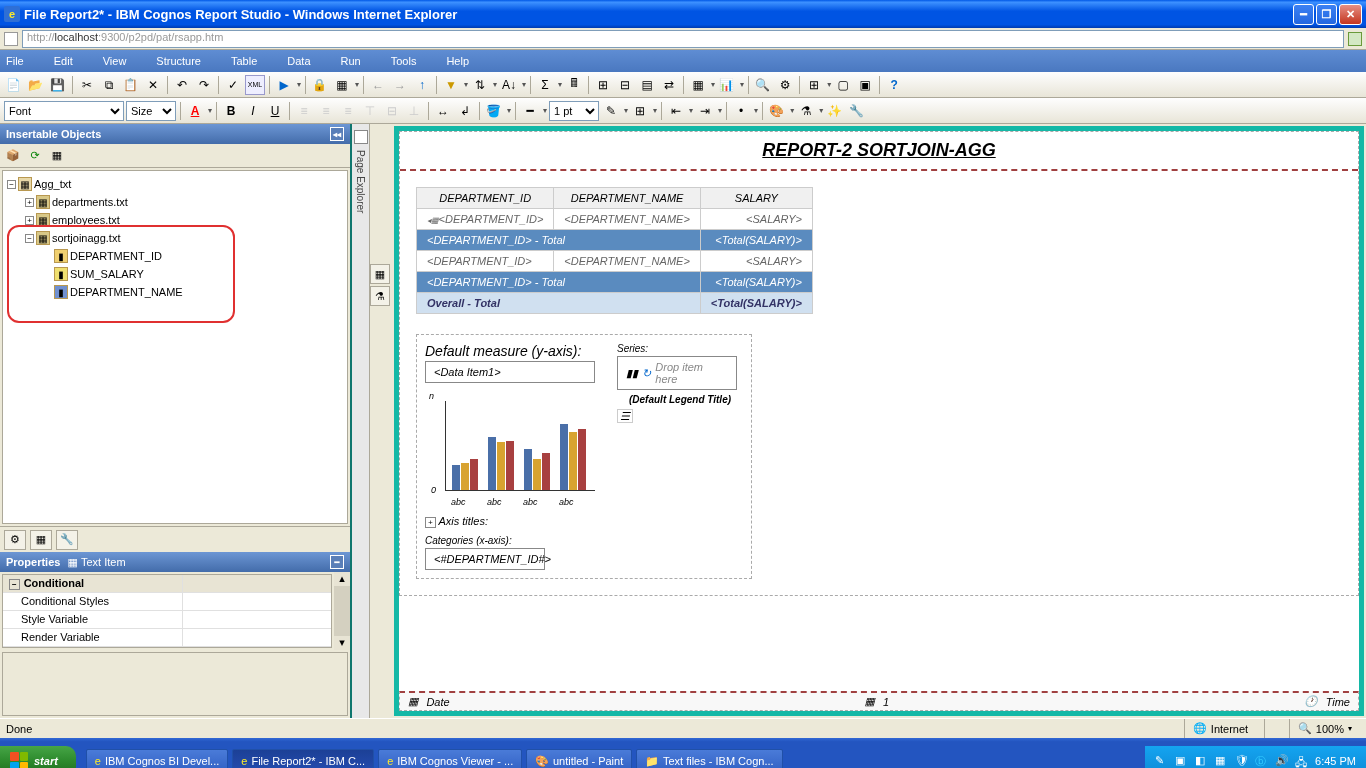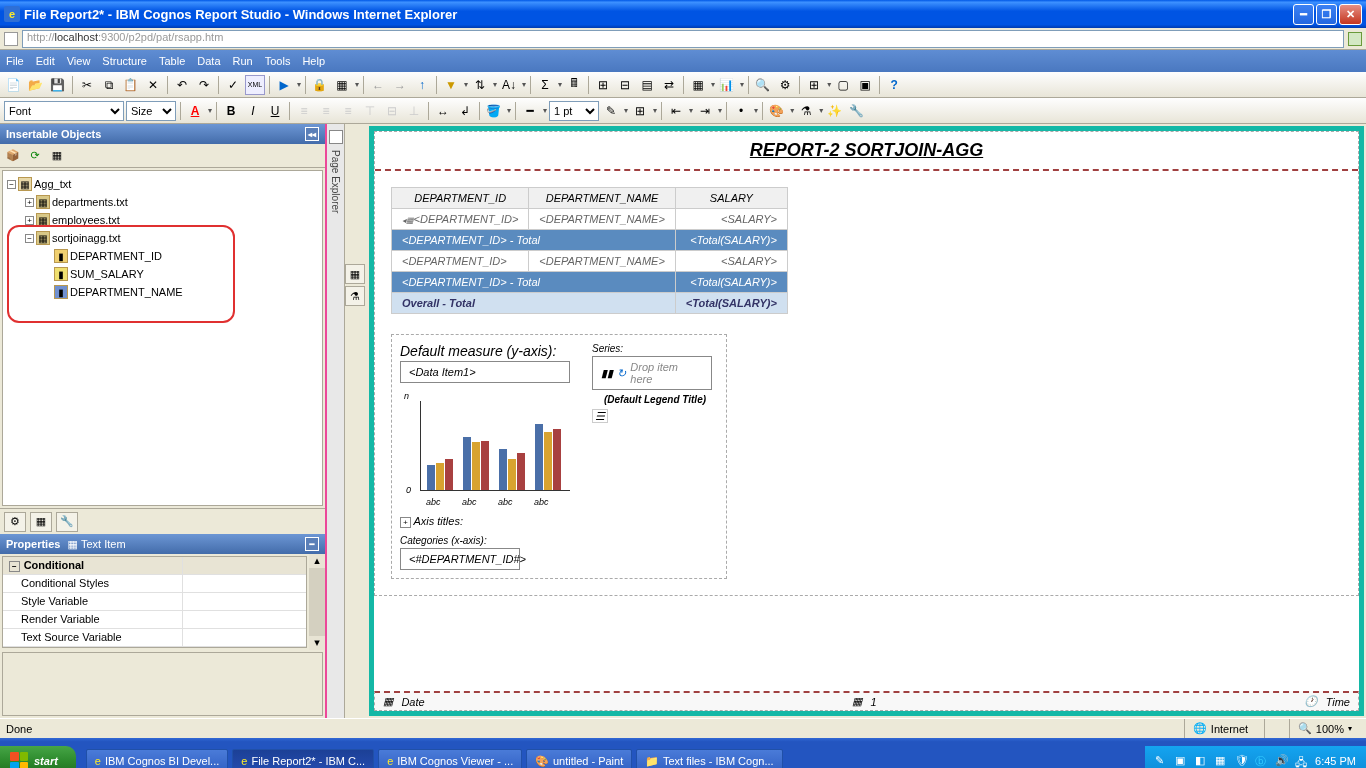--- a/index.html
+++ b/index.html
@@ -16,35 +16,35 @@
 .win-close { background: linear-gradient(to bottom, #e68f84, #c4351f); width: 23px; }
 
 
 .addrbar { height: 22px; background: #ece9d8; border-bottom: 1px solid #aca899; display: flex; align-items: center; padding: 0 4px; }
 .addrbar .page-icon { width: 14px; height: 14px; background: #fff; border: 1px solid #999; margin-right: 4px; }
 .addrbar .url-input { flex: 1; color: #999; font-size: 11px; background: #fff; border: 1px solid #7f9db9; height: 18px; padding: 0 4px; margin-right: 4px; }
 .addrbar .url-input .host { color: #333; }
 .addrbar .go-btn { width: 14px; height: 14px; background: #d4e8c4; border: 1px solid #6a9a3a; }
 
 
-.menubar { height: 22px; background: linear-gradient(to bottom, #5f8dd3, #4a78c0); display: flex; align-items: center; padding: 0 6px; color: white; gap: 12px; font-size: 11px; }
+.menubar { height: 22px; background: linear-gradient(to bottom, #5f8dd3, #4a78c0); display: flex; align-items: center; padding: 0 6px; color: white; gap: 30px; font-size: 11px; }
 .menubar span { cursor: default; }
 
 
 .toolbar { height: 26px; background: linear-gradient(to bottom, #fefefe, #e8e5d8); border-bottom: 1px solid #aca899; display: flex; align-items: center; padding: 0 4px; gap: 2px; }
 .tb-btn { width: 20px; height: 20px; display: flex; align-items: center; justify-content: center; border: 1px solid transparent; font-size: 12px; }
 .tb-sep { width: 1px; height: 18px; background: #aca899; margin: 0 2px; }
 .tb-dd { font-size: 8px; color: #555; margin-left: 1px; }
 .tb-select { height: 20px; border: 1px solid #7f9db9; background: white; font-size: 11px; }
 
 
 .main { display: flex; height: calc(768px - 28px - 22px - 22px - 26px - 26px - 20px - 30px); }
 
 
-.left-panel { width: 327px; display: flex; flex-direction: column; border-right: 2px solid #ec4899; }
+.left-panel { width: 352px; display: flex; flex-direction: column; border-right: 2px solid #0f766e; }
 .panel-header { height: 20px; background: linear-gradient(to bottom, #6c96d4, #436caa); color: white; font-weight: bold; padding: 2px 6px; display: flex; align-items: center; justify-content: space-between; font-size: 11px; }
 .panel-header .collapse-btn { width: 14px; height: 14px; background: #5a7fb8; border: 1px solid #fff; display: flex; align-items: center; justify-content: center; font-size: 8px; }
 .panel-toolbar { height: 24px; background: #ece9d8; display: flex; align-items: center; padding: 0 4px; gap: 4px; border-bottom: 1px solid #aca899; }
 .panel-toolbar .pt-btn { width: 18px; height: 18px; display: flex; align-items: center; justify-content: center; }
 
 .tree-area { flex: 1; background: white; border: 1px solid #aca899; margin: 2px; overflow: auto; position: relative; }
 .tree { padding: 4px; }
 .tree-node { display: flex; align-items: center; height: 18px; gap: 2px; }
 .tree-toggle { width: 9px; height: 9px; border: 1px solid #888; display: flex; align-items: center; justify-content: center; font-size: 8px; background: white; }
 .tree-icon { width: 14px; height: 14px; display: inline-flex; align-items: center; justify-content: center; font-size: 10px; background: #e8d8a8; border: 1px solid #b89850; }
@@ -337,24 +337,20 @@
           <div class="prop-row">
               <div class="prop-name indent">Conditional Styles</div>
               <div class="prop-value"></div>
             </div>
           <div class="prop-row">
               <div class="prop-name indent">Style Variable</div>
               <div class="prop-value"></div>
             </div>
           <div class="prop-row">
               <div class="prop-name indent">Render Variable</div>
-              <div class="prop-value"></div>
-            </div>
-          <div class="prop-row">
-              <div class="prop-name indent">Text Source Variable</div>
               <div class="prop-value"></div>
             </div>
         </div>
         <div class="prop-scroll">
           <div style="height:14px;text-align:center;">▴</div>
           <div style="flex:1;background:#d4d0c0;"></div>
           <div style="height:14px;text-align:center;">▾</div>
         </div>
       </div>
       <div class="prop-desc"></div>

